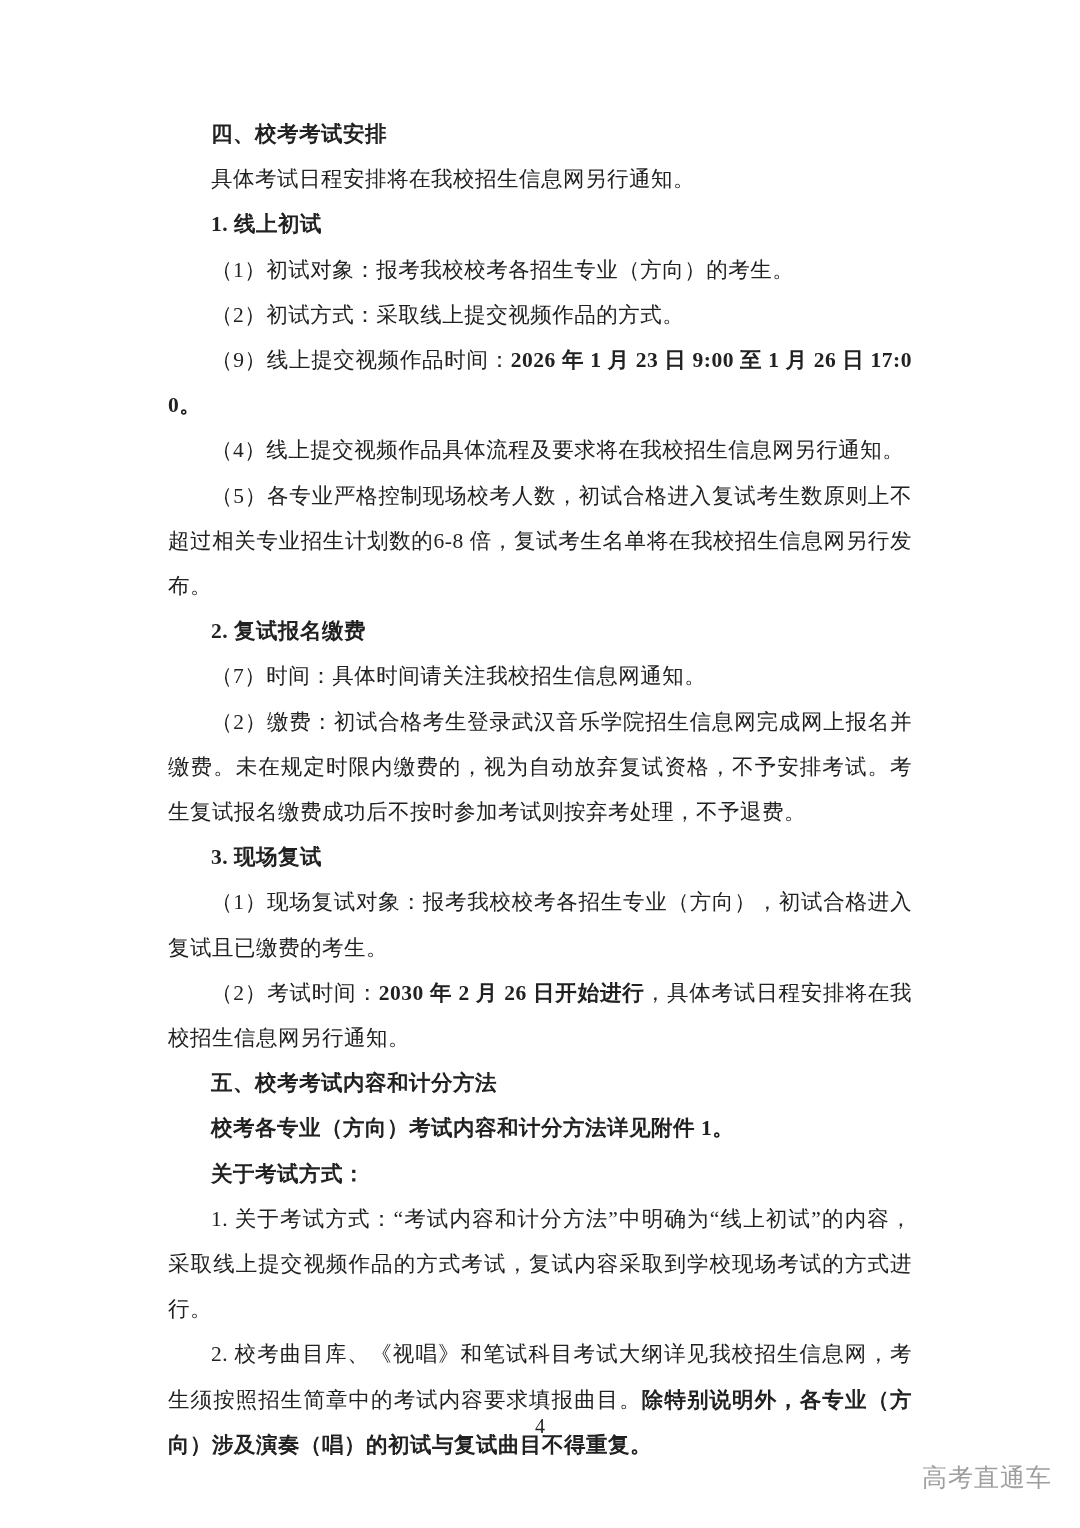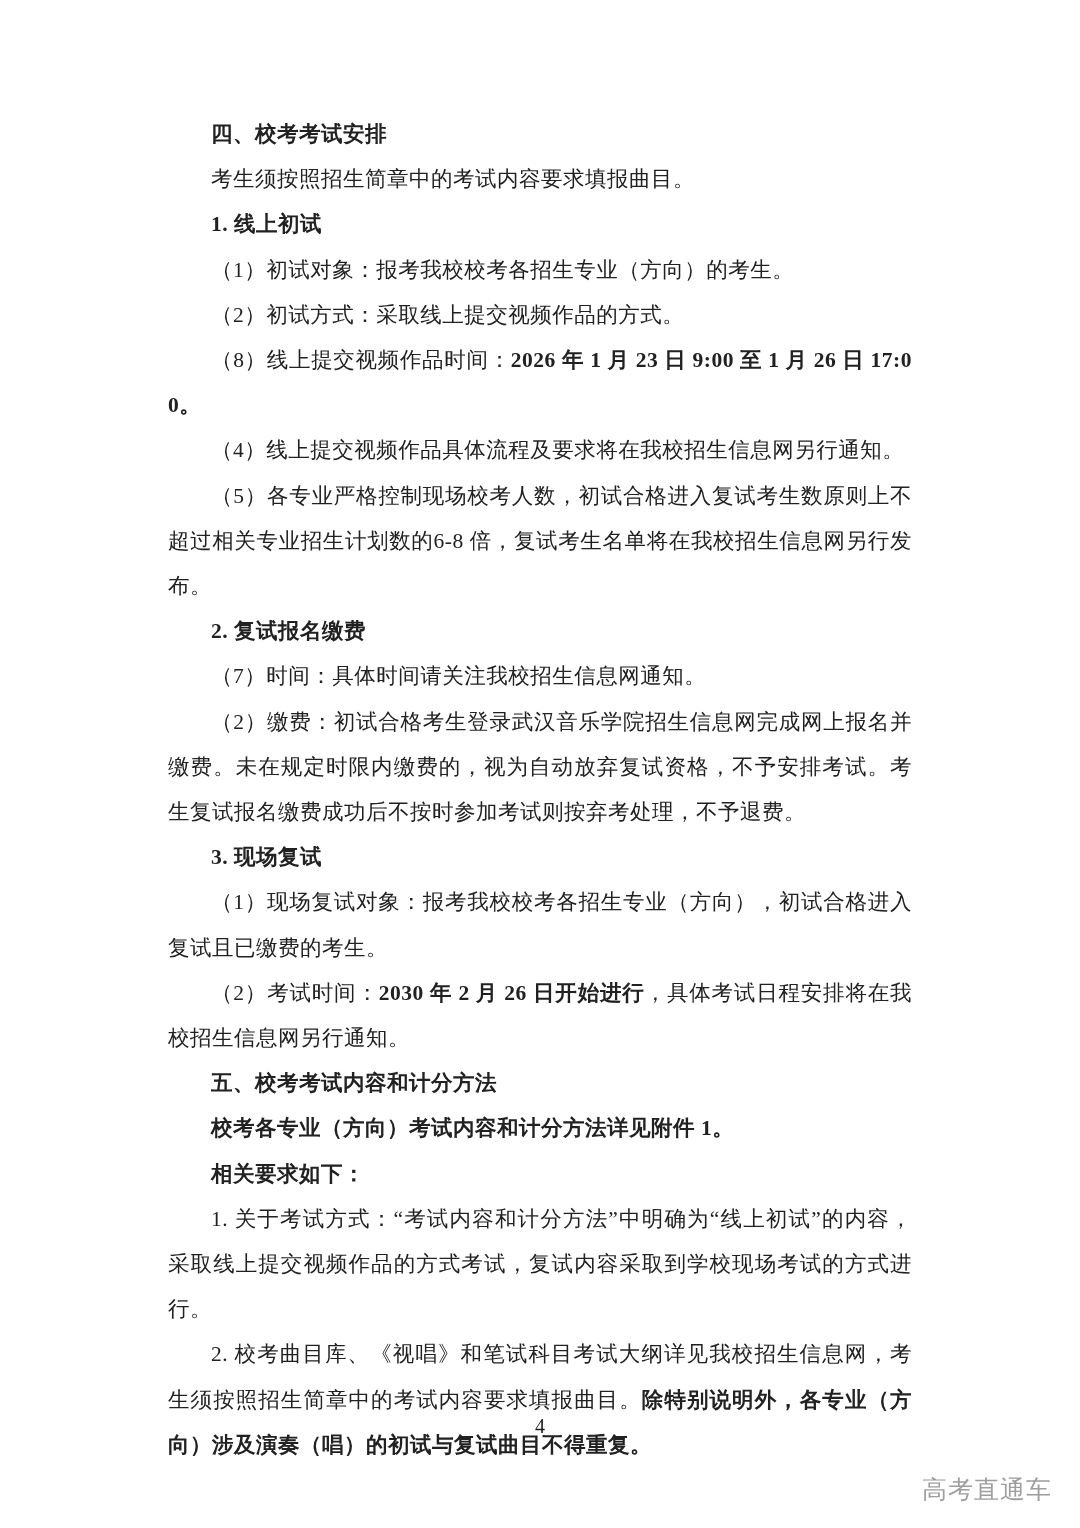--- a/index.html
+++ b/index.html
@@ -43,48 +43,48 @@
     bottom: 90px;
     left: 0;
     width: 100%;
     text-align: center;
     font-size: 20px;
     color: #212121;
   }
   .watermark {
     position: absolute;
     right: 28px;
-    bottom: 22px;
+    bottom: 34px;
     font-family: Liberation Sans, sans-serif;
     font-size: 25px;
     color: #9e9e9e;
     letter-spacing: 1px;
     text-align: right;
   }
 </style>
 </head>
 <body>
 
 <div class="page">
   <div class="doc-content">
       <p class="heading"><span class="bold">四、校考考试安排</span></p>
-      <p class="para"><span>考生须按照招生简章中的考试内容要求填报曲目。</span></p>
+      <p class="para"><span>具体考试日程安排将在我校招生信息网另行通知。</span></p>
       <p class="heading"><span class="bold">1. 线上初试</span></p>
       <p class="para"><span>（1）初试对象：报考我校校考各招生专业（方向）的考生。</span></p>
       <p class="para"><span>（2）初试方式：采取线上提交视频作品的方式。</span></p>
-      <p class="para"><span>（8）线上提交视频作品时间：</span><span class="bold">2026 年 1 月 23 日 9:00 至 1 月 26 日 17:00。</span></p>
+      <p class="para"><span>（9）线上提交视频作品时间：</span><span class="bold">2026 年 1 月 23 日 9:00 至 1 月 26 日 17:00。</span></p>
       <p class="para"><span>（4）线上提交视频作品具体流程及要求将在我校招生信息网另行通知。</span></p>
       <p class="para"><span>（5）各专业严格控制现场校考人数，初试合格进入复试考生数原则上不超过相关专业招生计划数的6-8 倍，复试考生名单将在我校招生信息网另行发布。</span></p>
       <p class="heading"><span class="bold">2. 复试报名缴费</span></p>
       <p class="para"><span>（7）时间：具体时间请关注我校招生信息网通知。</span></p>
       <p class="para"><span>（2）缴费：初试合格考生登录武汉音乐学院招生信息网完成网上报名并缴费。未在规定时限内缴费的，视为自动放弃复试资格，不予安排考试。考生复试报名缴费成功后不按时参加考试则按弃考处理，不予退费。</span></p>
       <p class="heading"><span class="bold">3. 现场复试</span></p>
       <p class="para"><span>（1）现场复试对象：报考我校校考各招生专业（方向），初试合格进入复试且已缴费的考生。</span></p>
       <p class="para"><span>（2）考试时间：</span><span class="bold">2030 年 2 月 26 日开始进行</span><span>，具体考试日程安排将在我校招生信息网另行通知。</span></p>
       <p class="heading"><span class="bold">五、校考考试内容和计分方法</span></p>
       <p class="heading"><span class="bold">校考各专业（方向）考试内容和计分方法详见附件 1。</span></p>
-      <p class="heading"><span class="bold">相关要求如下：</span></p>
+      <p class="heading"><span class="bold">关于考试方式：</span></p>
       <p class="para"><span>1. 关于考试方式：“考试内容和计分方法”中明确为“线上初试”的内容，采取线上提交视频作品的方式考试，复试内容采取到学校现场考试的方式进行。</span></p>
       <p class="para"><span>2. 校考曲目库、《视唱》和笔试科目考试大纲详见我校招生信息网，考生须按照招生简章中的考试内容要求填报曲目。</span><span class="bold">除特别说明外，各专业（方向）涉及演奏（唱）的初试与复试曲目不得重复。</span></p>
     </div>
   <div class="page-number">4</div>
   <div class="watermark">高考直通车</div>
 </div>
 
 </body></html>

